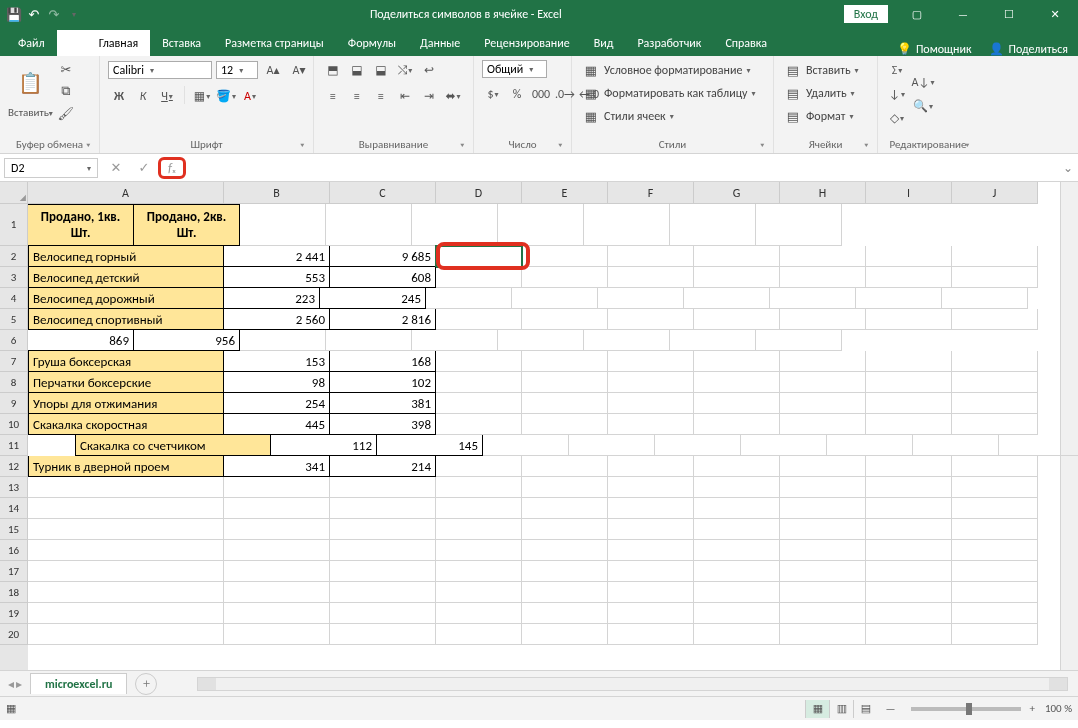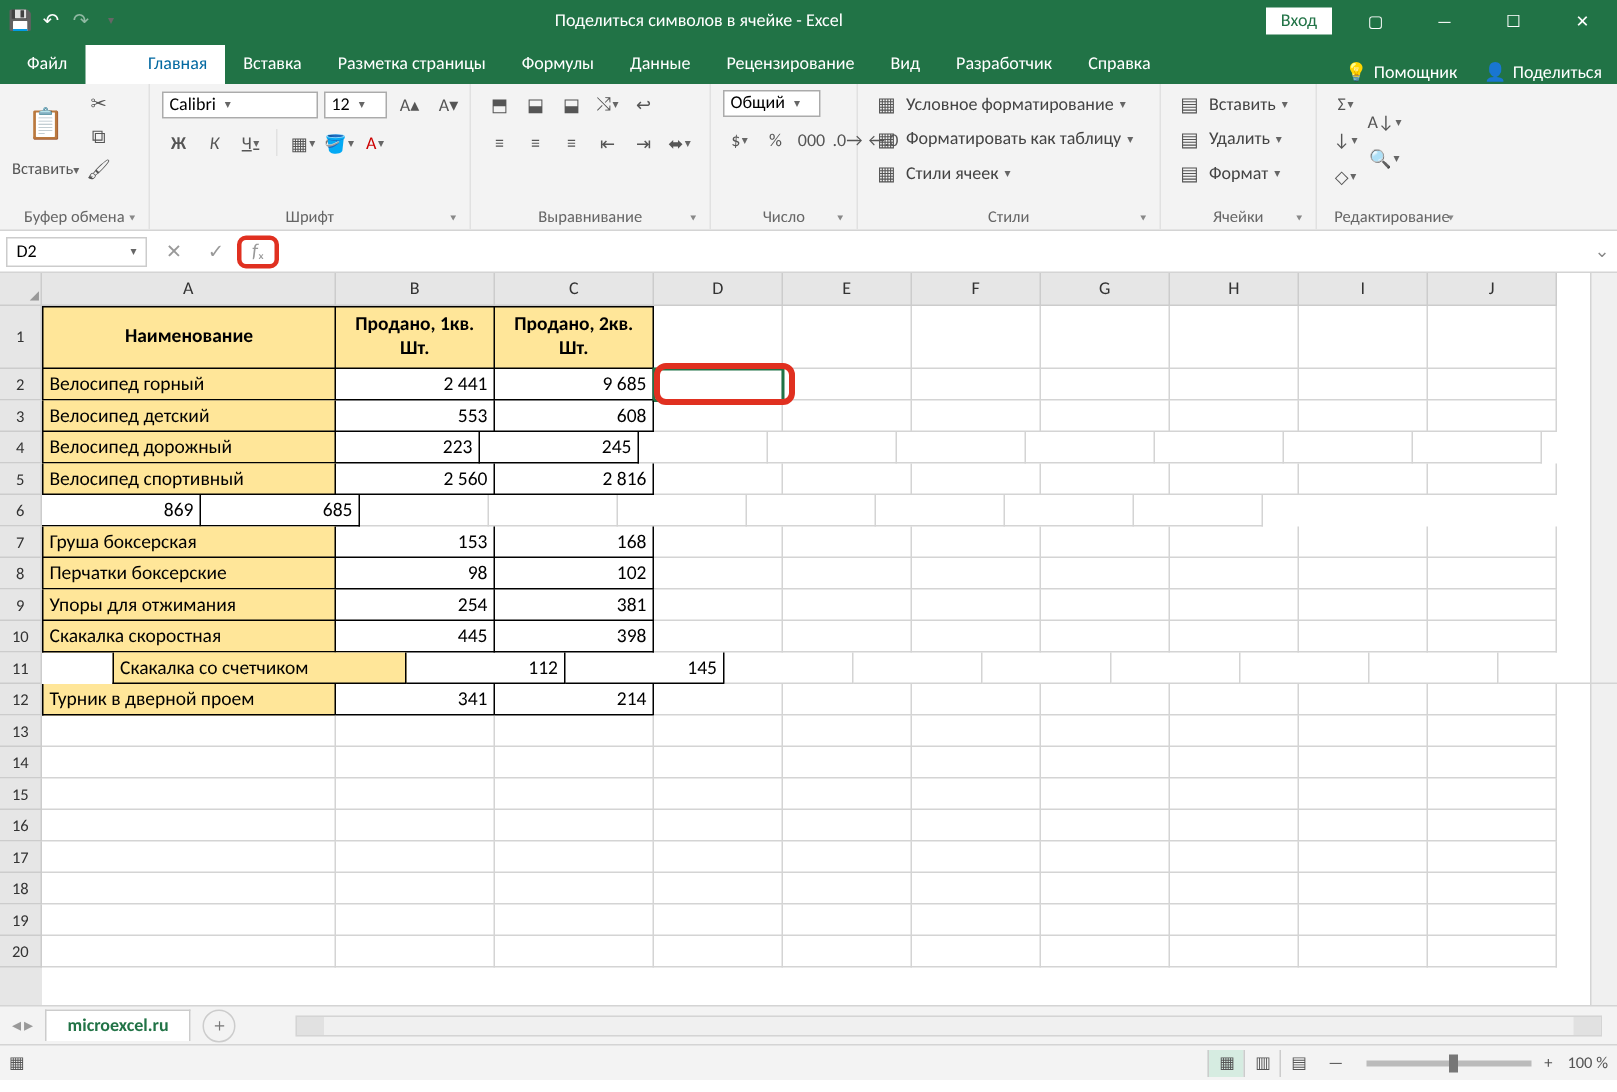--- a/index.html
+++ b/index.html
@@ -10,21 +10,21 @@
 .qat { display:flex; align-items:center; gap:4px; padding:0 6px; }
 .qat-ico { width:16px; height:16px; display:flex; align-items:center; justify-content:center; color:#fff; font-size:13px; }
 .title-text { flex:1; text-align:center; font-size:12px; }
 .win-controls { display:flex; align-items:center; gap:0; }
 .login-btn { background:#fff; color:#217346; padding:2px 10px; font-size:12px; margin-right:6px; }
 .win-btn { width:46px; height:28px; display:flex; align-items:center; justify-content:center; color:#fff; font-size:11px; }
 
 
 .ribbon-tabs { background:#217346; height:28px; display:flex; align-items:flex-end; padding-left:6px; }
 .rtab { color:#fff; padding:6px 12px; font-size:12px; cursor:pointer; }
-.rtab.active { background:#fff; color:#0369a1;padding-left:42px; }
+.rtab.active { background:#fff; color:#000000;padding-left:42px; }
 .share-wrap { margin-left:auto; display:flex; align-items:center; color:#fff; gap:18px; padding-right:10px; }
 .share-item{display:flex;align-items:center;gap:4px;font-size:12px;cursor:pointer;}
 
 
 .ribbon { background:#f3f3f3; border-bottom:1px solid #d4d4d4; height:98px; display:flex; }
 .group { border-right:1px solid #e1e1e1; padding:4px 8px 0 8px; display:flex; flex-direction:column; justify-content:space-between; }
 .group-label { text-align:center; font-size:11px; color:#666; padding:2px 0; position:relative; }
 .group-label::after{content:"⯆"; font-size:7px; position:absolute; right:0; bottom:3px; color:#888;}
 .grow{display:flex;align-items:center;gap:4px;}
 .gcol{display:flex;flex-direction:column;gap:4px;align-items:flex-start;}
@@ -324,21 +324,20 @@
       <div class="ch" style="width: 86px;">D</div>
       <div class="ch" style="width: 86px;">E</div>
       <div class="ch" style="width: 86px;">F</div>
       <div class="ch" style="width: 86px;">G</div>
       <div class="ch" style="width: 86px;">H</div>
       <div class="ch" style="width: 86px;">I</div>
       <div class="ch" style="width: 86px;">J</div>
     </div>
   <div class="cells" id="cells">
       <div class="crow row1">
-        <div class="cell cwA hdr-cell first" style="width: 196px;">Наименование</div>
         <div class="cell cwB hdr-cell" style="width: 106px;">Продано, 1кв.<br>Шт.</div>
         <div class="cell cwC hdr-cell" style="width: 106px;">Продано, 2кв.<br>Шт.</div>
         <div class="cell cwD" style="width: 86px;"></div>
         <div class="cell cwE" style="width: 86px;"></div>
         <div class="cell cwF" style="width: 86px;"></div>
         <div class="cell cwG" style="width: 86px;"></div>
         <div class="cell cwH" style="width: 86px;"></div>
         <div class="cell cwI" style="width: 86px;"></div>
         <div class="cell cwJ" style="width: 86px;"></div>
       </div>
@@ -385,21 +384,21 @@
         <div class="cell cwD" style="width: 86px;"></div>
         <div class="cell cwE" style="width: 86px;"></div>
         <div class="cell cwF" style="width: 86px;"></div>
         <div class="cell cwG" style="width: 86px;"></div>
         <div class="cell cwH" style="width: 86px;"></div>
         <div class="cell cwI" style="width: 86px;"></div>
         <div class="cell cwJ" style="width: 86px;"></div>
       </div>
       <div class="crow">
         <div class="cell cwB data-b" style="width: 106px;">869</div>
-        <div class="cell cwC data-c" style="width: 106px;">685</div>
+        <div class="cell cwC data-c" style="width: 106px;">956</div>
         <div class="cell cwD" style="width: 86px;"></div>
         <div class="cell cwE" style="width: 86px;"></div>
         <div class="cell cwF" style="width: 86px;"></div>
         <div class="cell cwG" style="width: 86px;"></div>
         <div class="cell cwH" style="width: 86px;"></div>
         <div class="cell cwI" style="width: 86px;"></div>
         <div class="cell cwJ" style="width: 86px;"></div>
       </div>
       <div class="crow">
         <div class="cell cwA data-a" style="width: 196px;">Груша боксерская</div>

